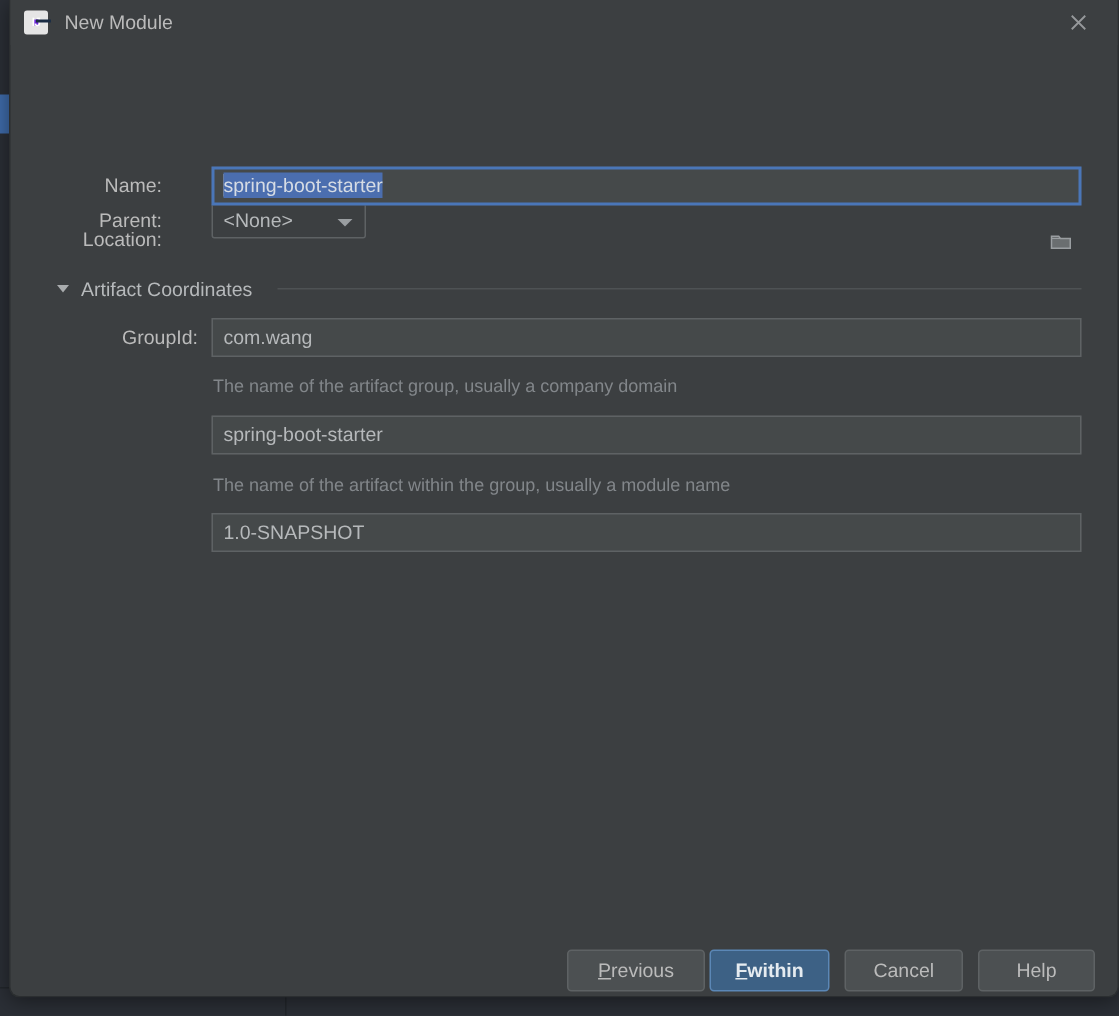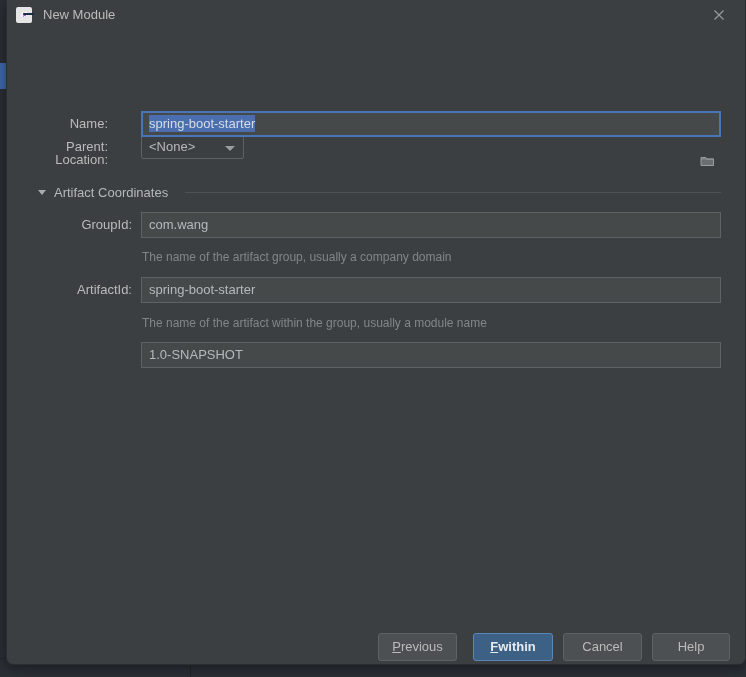--- a/index.html
+++ b/index.html
@@ -321,37 +321,36 @@
 
     <div class="row" style="top:182px;">
       <div class="label" style="left:24px; top:0; width:101px;">GroupId:</div>
       <div class="field" style="left:134px; top:0; width:580px;">
         <span>com.wang</span>
       </div>
     </div>
     <div class="hint" style="left:135px; top:219px;">The name of the artifact group, usually a company domain</div>
 
     <div class="row" style="top:247px;">
-      <div class="label" style="left:24px; top:0; width:101px;">ArtifactId:</div>
       <div class="field" style="left:134px; top:0; width:580px;">
         <span>spring-boot-starter</span>
       </div>
     </div>
     <div class="hint" style="left:135px; top:285px;">The name of the artifact within the group, usually a module name</div>
 
     <div class="row" style="top:312px;">
       <div class="field" style="left:134px; top:0; width:580px;">
         <span>1.0-SNAPSHOT</span>
       </div>
     </div>
 
   </div>
 
   <div>
-    <button class="btn" style="left:371px; top:633px; width:79px;"><span class="u">P</span><span>revious</span></button>
+    <button class="btn" style="left:371px; top:633px; width:92px;"><span class="u">P</span><span>revious</span></button>
 
     <button class="btn primary" style="left:466px; top:633px; width:80px;"><span class="u">F</span><span>within</span></button>
 
     <button class="btn" style="left:556px; top:633px; width:79px;"><span>Cancel</span></button>
 
     <button class="btn" style="left:645px; top:633px; width:78px;"><span>Help</span></button>
   </div>
 
 </div>
 

